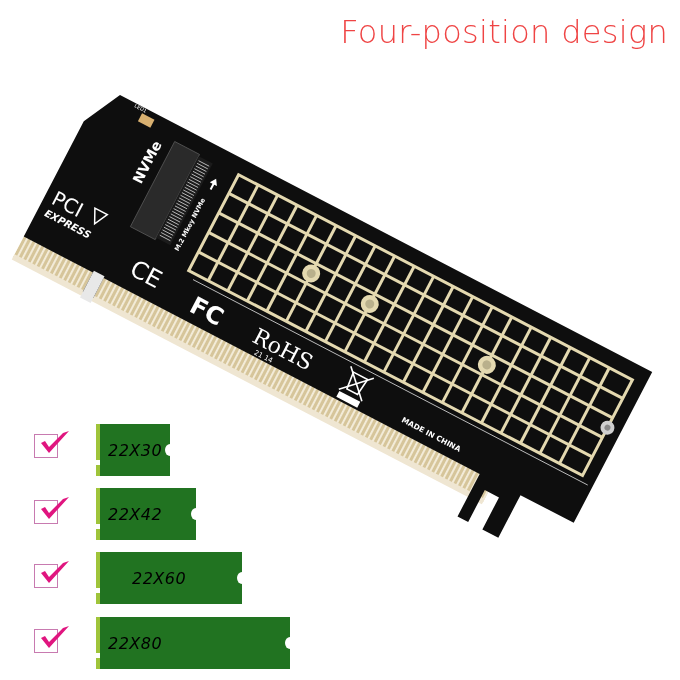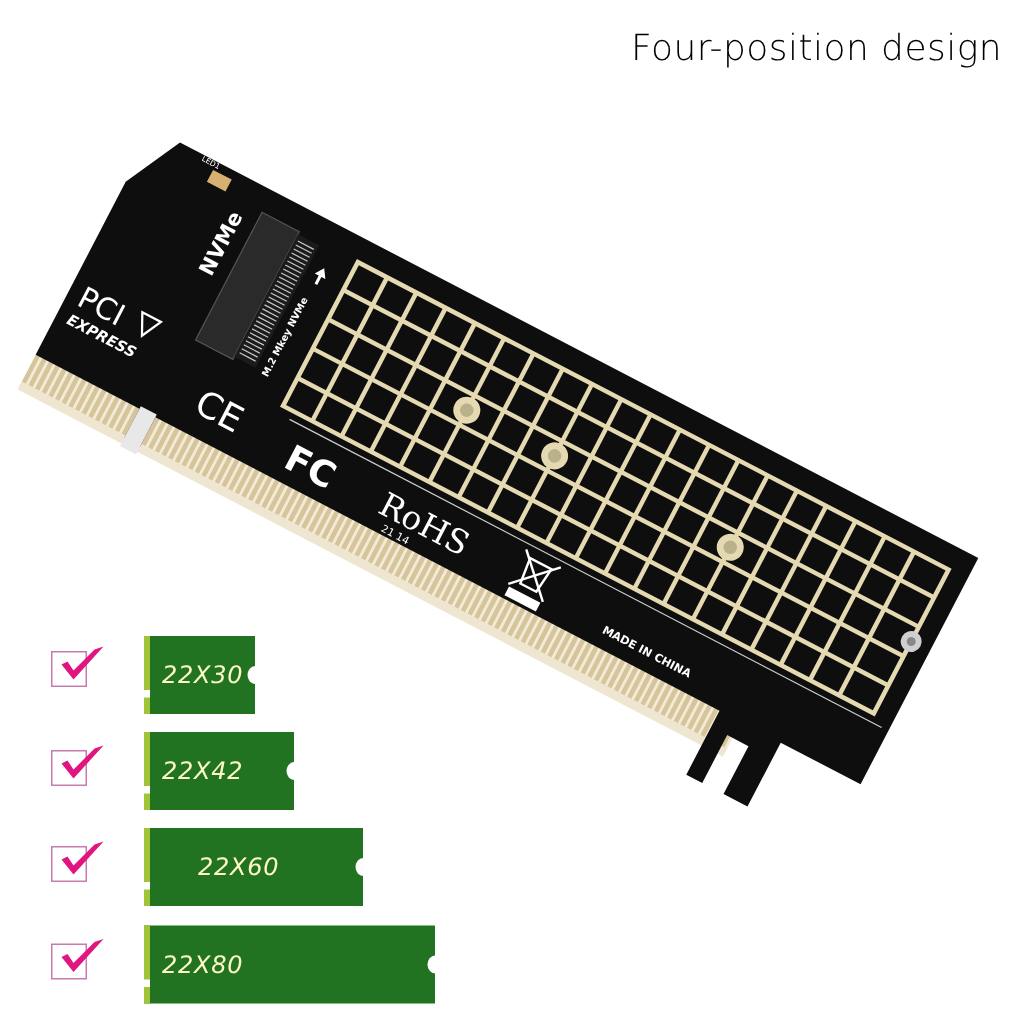--- a/index.html
+++ b/index.html
@@ -1,28 +1,28 @@
 <!DOCTYPE html>
 <html><head>
 <meta charset="utf-8">
 <style>
   html, body { margin:0; padding:0; background:#ffffff; }
   body { width:680px; height:680px; position:relative; overflow:hidden; font-family:"DejaVu Sans", sans-serif; }
-  .headline { position:absolute; right:12px; top:10px; text-align:right; color:#000000; font-family:"DejaVu Sans", sans-serif; font-weight:300; font-size:24px; line-height:44px; letter-spacing:0.3px; }
+  .headline { position:absolute; right:12px; top:10px; text-align:right; color:#ef4444; font-family:"DejaVu Sans", sans-serif; font-weight:300; font-size:32px; line-height:44px; letter-spacing:0.3px; }
   .headline div { white-space:nowrap; }
   .card-wrap { position:absolute; left:0; top:0; width:680px; height:680px; }
   .legend { position:absolute; left:30px; top:420px; width:280px; height:260px; }
   .legend-row { position:absolute; left:0; height:56px; width:280px; }
   .checkbox { position:absolute; left:4px; width:24px; height:24px; border:1.5px solid #c87ab0; background:#fff; box-sizing:border-box; }
   .checkmark { position:absolute; left:2px; top:-10px; width:36px; height:36px; }
   .module { position:absolute; left:66px; height:52px; background:#217321; box-sizing:border-box; }
   .module .edge { position:absolute; left:0; top:0; width:4px; height:100%; background:#9fc43a; }
   .module .edge-gap { position:absolute; left:0; top:70%; width:4px; height:5px; background:#fff; }
   .module .notch { position:absolute; right:-5px; top:50%; width:10px; height:12px; margin-top:-6px; border-radius:50%; background:#fff; }
-  .module .label { position:absolute; left:12px; top:50%; transform:translateY(-50%); color:#fef9c3; font-family:"DejaVu Sans", sans-serif; font-style:italic; font-size:16px; letter-spacing:0.5px; }
+  .module .label { position:absolute; left:12px; top:50%; transform:translateY(-50%); color:#000000; font-family:"DejaVu Sans", sans-serif; font-style:italic; font-size:16px; letter-spacing:0.5px; }
 </style>
 </head>
 <body>
 
 <div class="headline">
   <div>Four-position design</div>
 </div>
 
 <div class="card-wrap">
   <svg width="680" height="680" viewBox="0 0 680 680" xmlns="http://www.w3.org/2000/svg">

